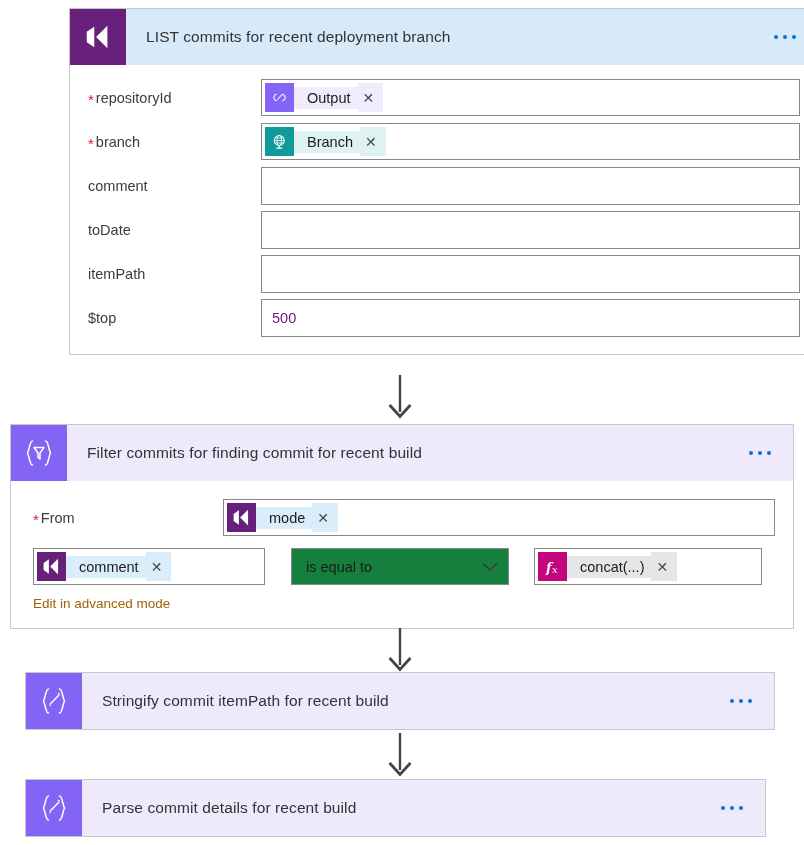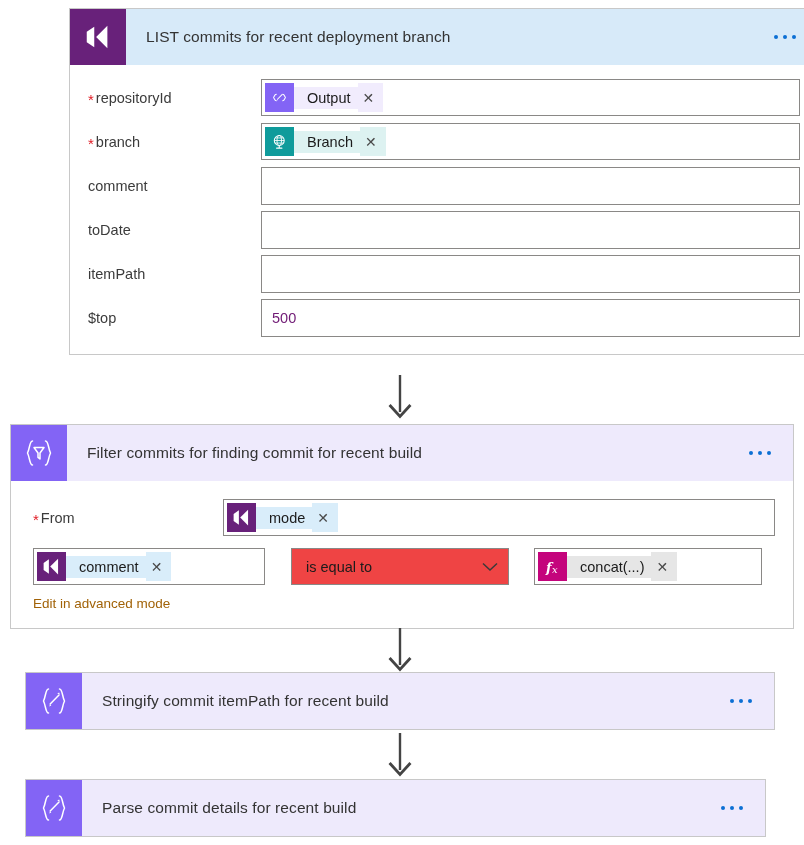--- a/index.html
+++ b/index.html
@@ -142,21 +142,21 @@
   .chip-fx     .chip-txt, .chip-fx .chip-x { background: #e6e6e6; }
 
   
   .cond-row { display: flex; align-items: center; margin-top: 8px; }
   .cond-left  { width: 232px; min-width: 232px; }
   .cond-mid   { width: 218px; min-width: 218px; margin-left: 26px; }
   .cond-right { width: 228px; min-width: 228px; margin-left: 25px; }
   .selbox {
     height: 37px;
     border: 1px solid #8a8886;
-    background: #ef4444;
+    background: #15803d;
     display: flex;
     align-items: center;
     padding: 0 10px 0 14px;
     font-size: 14.5px;
     color: #1b1b1b;
     cursor: pointer;
   }
   .selbox span:first-child { flex: 1; }
   .advlink {
     margin-top: 11px;

